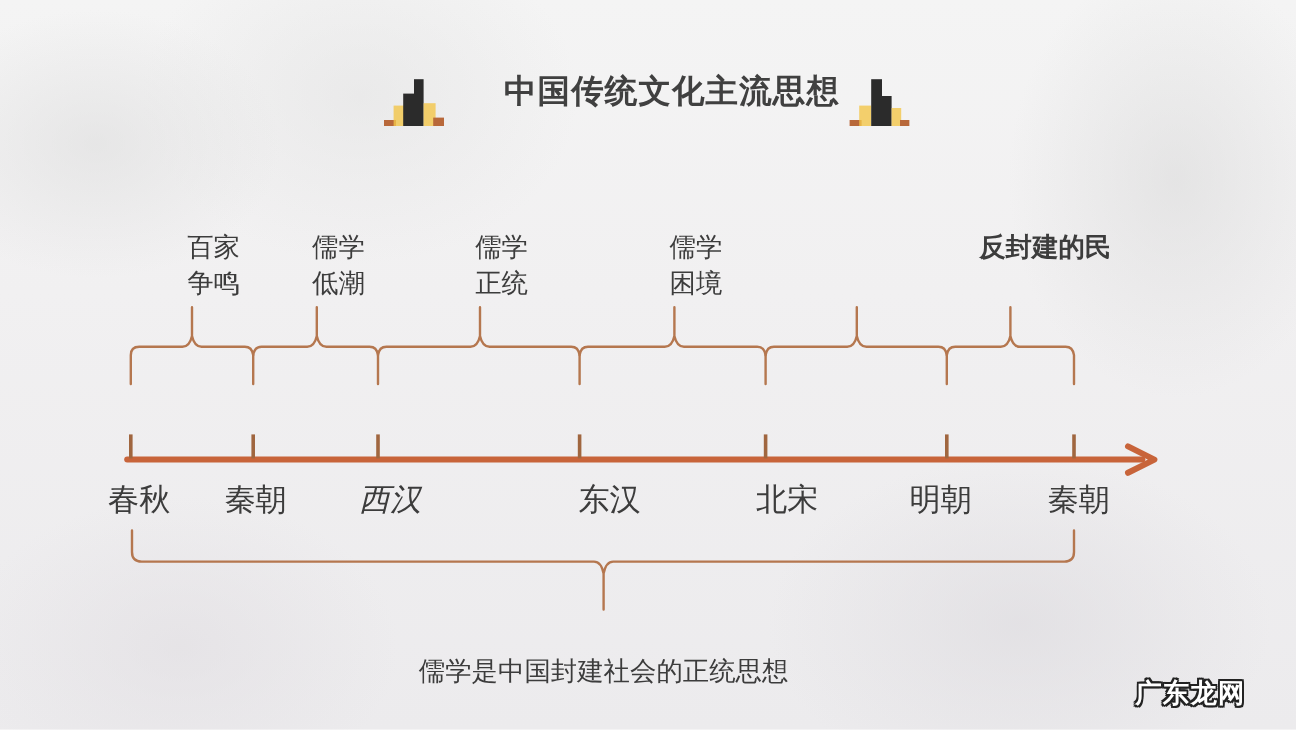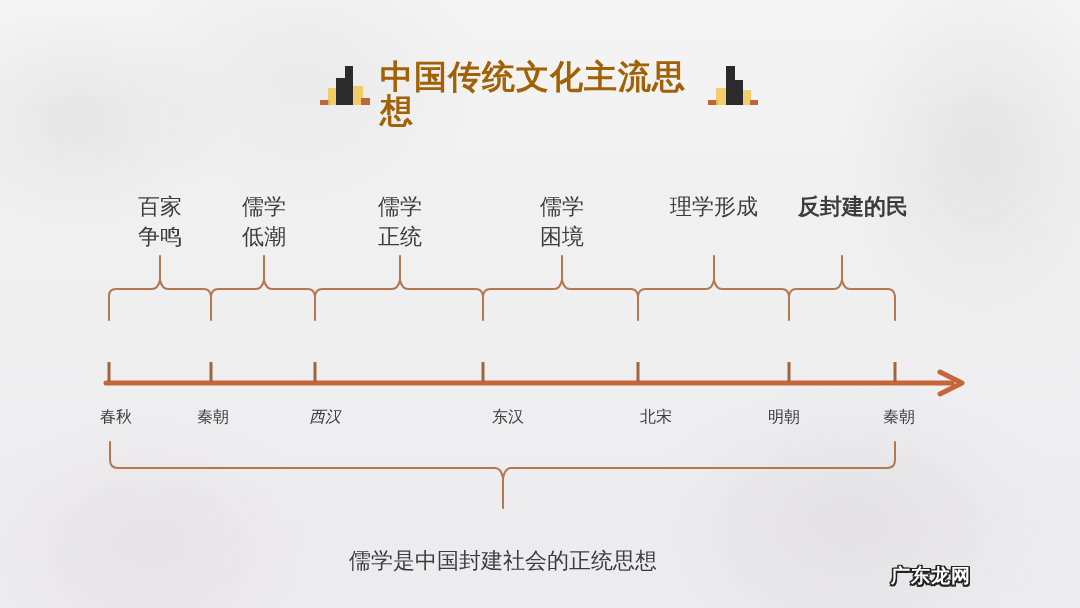--- a/index.html
+++ b/index.html
@@ -12,41 +12,41 @@
   .bg-mist {
     position:absolute; inset:0; pointer-events:none;
     background:
       radial-gradient(ellipse 220px 160px at 80px 120px, rgba(220,220,220,0.55), transparent 70%),
       radial-gradient(ellipse 260px 200px at 300px 80px, rgba(225,225,225,0.5), transparent 70%),
       radial-gradient(ellipse 200px 260px at 980px 150px, rgba(215,215,215,0.5), transparent 70%),
       radial-gradient(ellipse 300px 200px at 850px 520px, rgba(220,218,222,0.6), transparent 70%),
       radial-gradient(ellipse 260px 180px at 150px 540px, rgba(225,222,226,0.6), transparent 70%);
   }
   .title {
-    position:absolute; left:380px; top:60px; width:320px; text-align:left;
-    font-size:33px; line-height:34px; color:#a16207; font-weight:bold; letter-spacing:1px;
+    position:absolute; left:380px; top:60px; width:320px; text-align:right;
+    font-size:27px; line-height:34px; color:#404040; font-weight:bold; letter-spacing:1px;
   }
   .bar-icon { position:absolute; width:54px; height:46px; }
   .bar-icon.left { left:318px; top:64px; }
   .bar-icon.right { left:704px; top:64px; }
   .top-label {
     position:absolute; text-align:center; font-size:22px; line-height:30px; color:#3c3c3c;
-    white-space:nowrap; transform:translateX(-50%);
+    white-space:nowrap; transform:translateX(-50%);margin-left:18px;
   }
   .era-label {
-    position:absolute; top:402px; font-size:16px; line-height:30px; color:#3c3c3c;
+    position:absolute; top:402px; font-size:26px; line-height:30px; color:#3c3c3c;
     white-space:nowrap; transform:translateX(-50%);
   }
   .conclusion {
     position:absolute; left:503px; top:518px; transform:translateX(-50%);
     font-size:22px; line-height:30px; color:#3c3c3c; white-space:nowrap;margin-top:28px;
   }
   svg.timeline { position:absolute; left:0; top:0; }
   .watermark {
-    position:absolute; left:891px; top:563px; font-size:19px; font-weight:bold;
+    position:absolute; left:946px; top:563px; font-size:22px; font-weight:bold;
     color:#ffffff; letter-spacing:1px;
     text-shadow: -1.5px -1.5px 0 #222, 1.5px -1.5px 0 #222, -1.5px 1.5px 0 #222, 1.5px 1.5px 0 #222,
                  0 -1.5px 0 #222, 0 1.5px 0 #222, -1.5px 0 0 #222, 1.5px 0 0 #222;
   }
 </style>
 </head>
 <body>
 
 <div class="bg-mist"></div>
 
@@ -81,21 +81,20 @@
 </div>
 <div class="top-label" style="left:400px; top:192px;">
   <div>儒学</div>
   <div>正统</div>
 </div>
 <div class="top-label" style="left:562px; top:192px;">
   <div>儒学</div>
   <div>困境</div>
 </div>
 <div class="top-label" style="left:714px; top:192px;">
-  <div>理学形成</div>
 </div>
 <div class="top-label" style="left:853px; top:192px;font-weight:bold;">
   <div>反封建的民</div>
 </div>
 
 <svg class="timeline" width="1080" height="608">
   <g fill="none" stroke="#b5774f" stroke-width="2" stroke-linecap="round">
 
     <path d="M109,320 L109,296 Q109,289 116,289 L152,289 Q158,289 160,280 L160,256 M160,280 Q162,289 168,289 L204,289 Q210,289 211,296 L211,320"></path>
 

